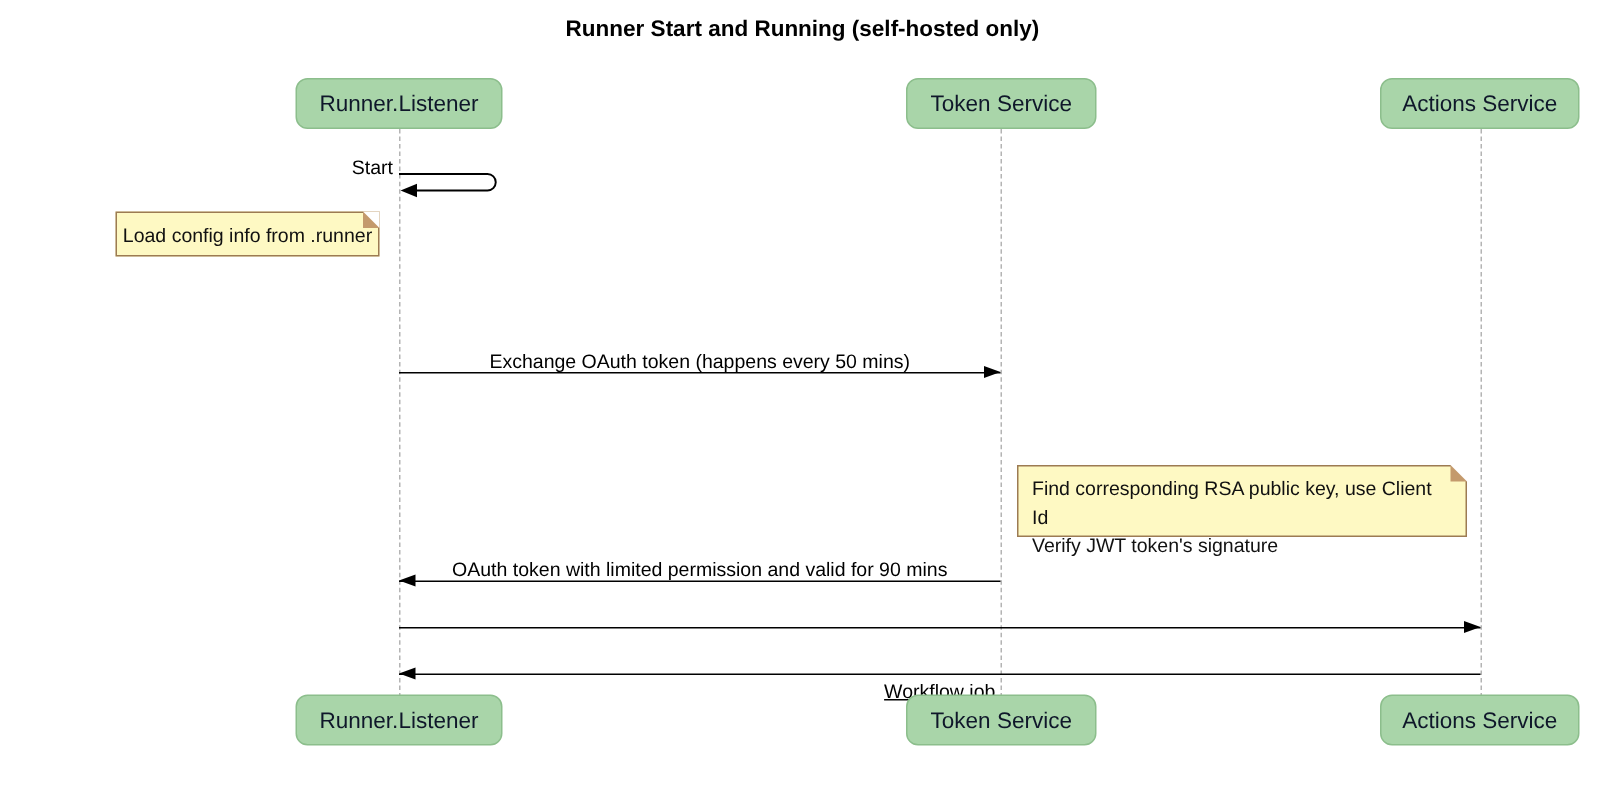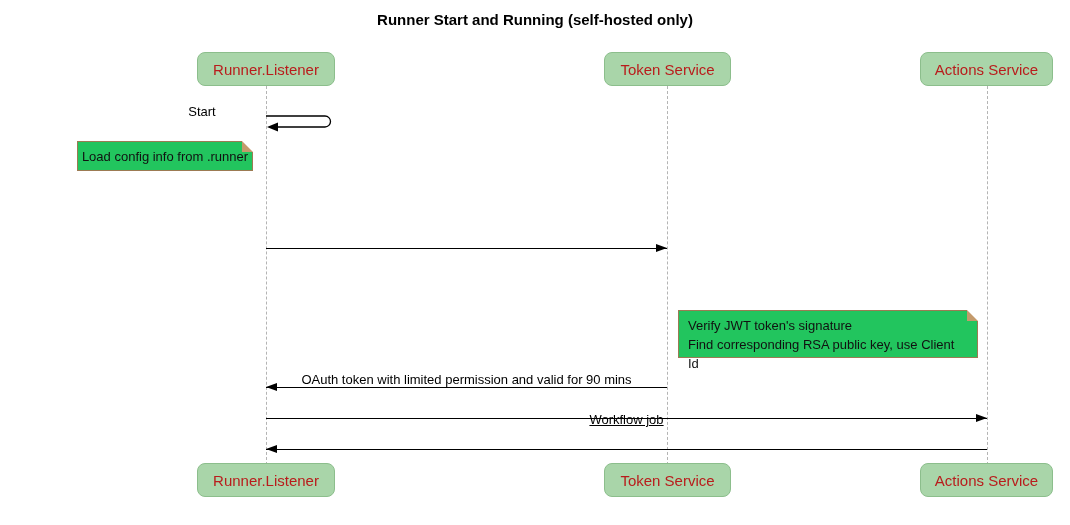--- a/index.html
+++ b/index.html
@@ -12,25 +12,25 @@
     text-align:center; font-size:15px; font-weight:bold;
   }
   .lifeline {
     position:absolute; top:86px; height:379px; width:0;
     border-left:1px dashed #b4b4b4;
   }
   .actor {
     position:absolute; height:34px; box-sizing:border-box;
     background:#a9d5a9; border:1px solid #8cbe8c; border-radius:8px;
     display:flex; align-items:center; justify-content:center;
-    font-size:15px; color:#b91c1c;
+    font-size:15px; color:#0f172a;
   }
   .note {
     position:absolute; box-sizing:border-box;
-    background:#22c55e; border:1px solid #9c7b53;
+    background:#fef9c3; border:1px solid #9c7b53;
     font-size:13px; color:#111;
     display:flex; align-items:center; justify-content:center; text-align:center;
   }
   .note::before {
     content:""; position:absolute; top:-1px; right:-1px; width:0; height:0;
     border-style:solid; border-width:0 11px 11px 0;
     border-color:#ffffff #ffffff #c49a6c #c49a6c;
   }
   .note.multiline {
     display:block; text-align:left; padding:5px 9px; line-height:19px;
@@ -65,48 +65,49 @@
   <div class="actor" style="left:197px; top:52px; width:138px;">
     <span>Runner.Listener</span>
   </div>
   <div class="actor" style="left:604px; top:52px; width:127px;">
     <span>Token Service</span>
   </div>
   <div class="actor" style="left:920px; top:52px; width:133px;">
     <span>Actions Service</span>
   </div>
 
-  <div class="msg-label right" style="left:142px; top:104px; width:120px;text-align:center;">Start</div>
+  <div class="msg-label right" style="left:142px; top:104px; width:120px;">Start</div>
   <svg class="self-loop" width="70" height="24" style="left:266px; top:110px;">
     <path d="M0,6 H59 A5.5,5.5 0 0 1 59,17 H12" fill="none" stroke="#000" stroke-width="1.3"></path>
     <polygon points="12,12.5 12,21.5 1,17" fill="#000"></polygon>
   </svg>
 
   <div class="note" style="left:77px; top:141px; width:176px; height:30px;">
     <span>Load config info from .runner</span>
   </div>
 
 
+  <div class="msg-label center" style="left:266px; top:233px; width:401px;">Exchange OAuth token (happens every 50 mins)</div>
   <div class="line" style="left:266px; top:248px; width:401px;"></div>
   <div class="ah-r" style="left:656px; top:244px;"></div>
 
 
   <div class="note multiline" style="left:678px; top:310px; width:300px; height:48px;">
+    <div>Find corresponding RSA public key, use Client Id</div>
     <div>Verify JWT token's signature</div>
-    <div>Find corresponding RSA public key, use Client Id</div>
   </div>
 
   <div class="msg-label center" style="left:266px; top:372px; width:401px;">OAuth token with limited permission and valid for 90 mins</div>
   <div class="line" style="left:266px; top:387px; width:401px;"></div>
   <div class="ah-l" style="left:266px; top:383px;"></div>
 
   <div class="line" style="left:266px; top:418px; width:721px;"></div>
   <div class="ah-r" style="left:976px; top:414px;"></div>
 
-  <div class="msg-label center" style="left:266px; top:412px; width:721px;text-decoration:underline;">Workflow job</div>
+  <div class="msg-label center" style="left:266px; top:453px; width:721px;text-decoration:underline;">Workflow job</div>
   <div class="line" style="left:266px; top:449px; width:721px;"></div>
   <div class="ah-l" style="left:266px; top:445px;"></div>
 
   <div class="actor" style="left:197px; top:463px; width:138px;">
     <span>Runner.Listener</span>
   </div>
   <div class="actor" style="left:604px; top:463px; width:127px;">
     <span>Token Service</span>
   </div>
   <div class="actor" style="left:920px; top:463px; width:133px;">

